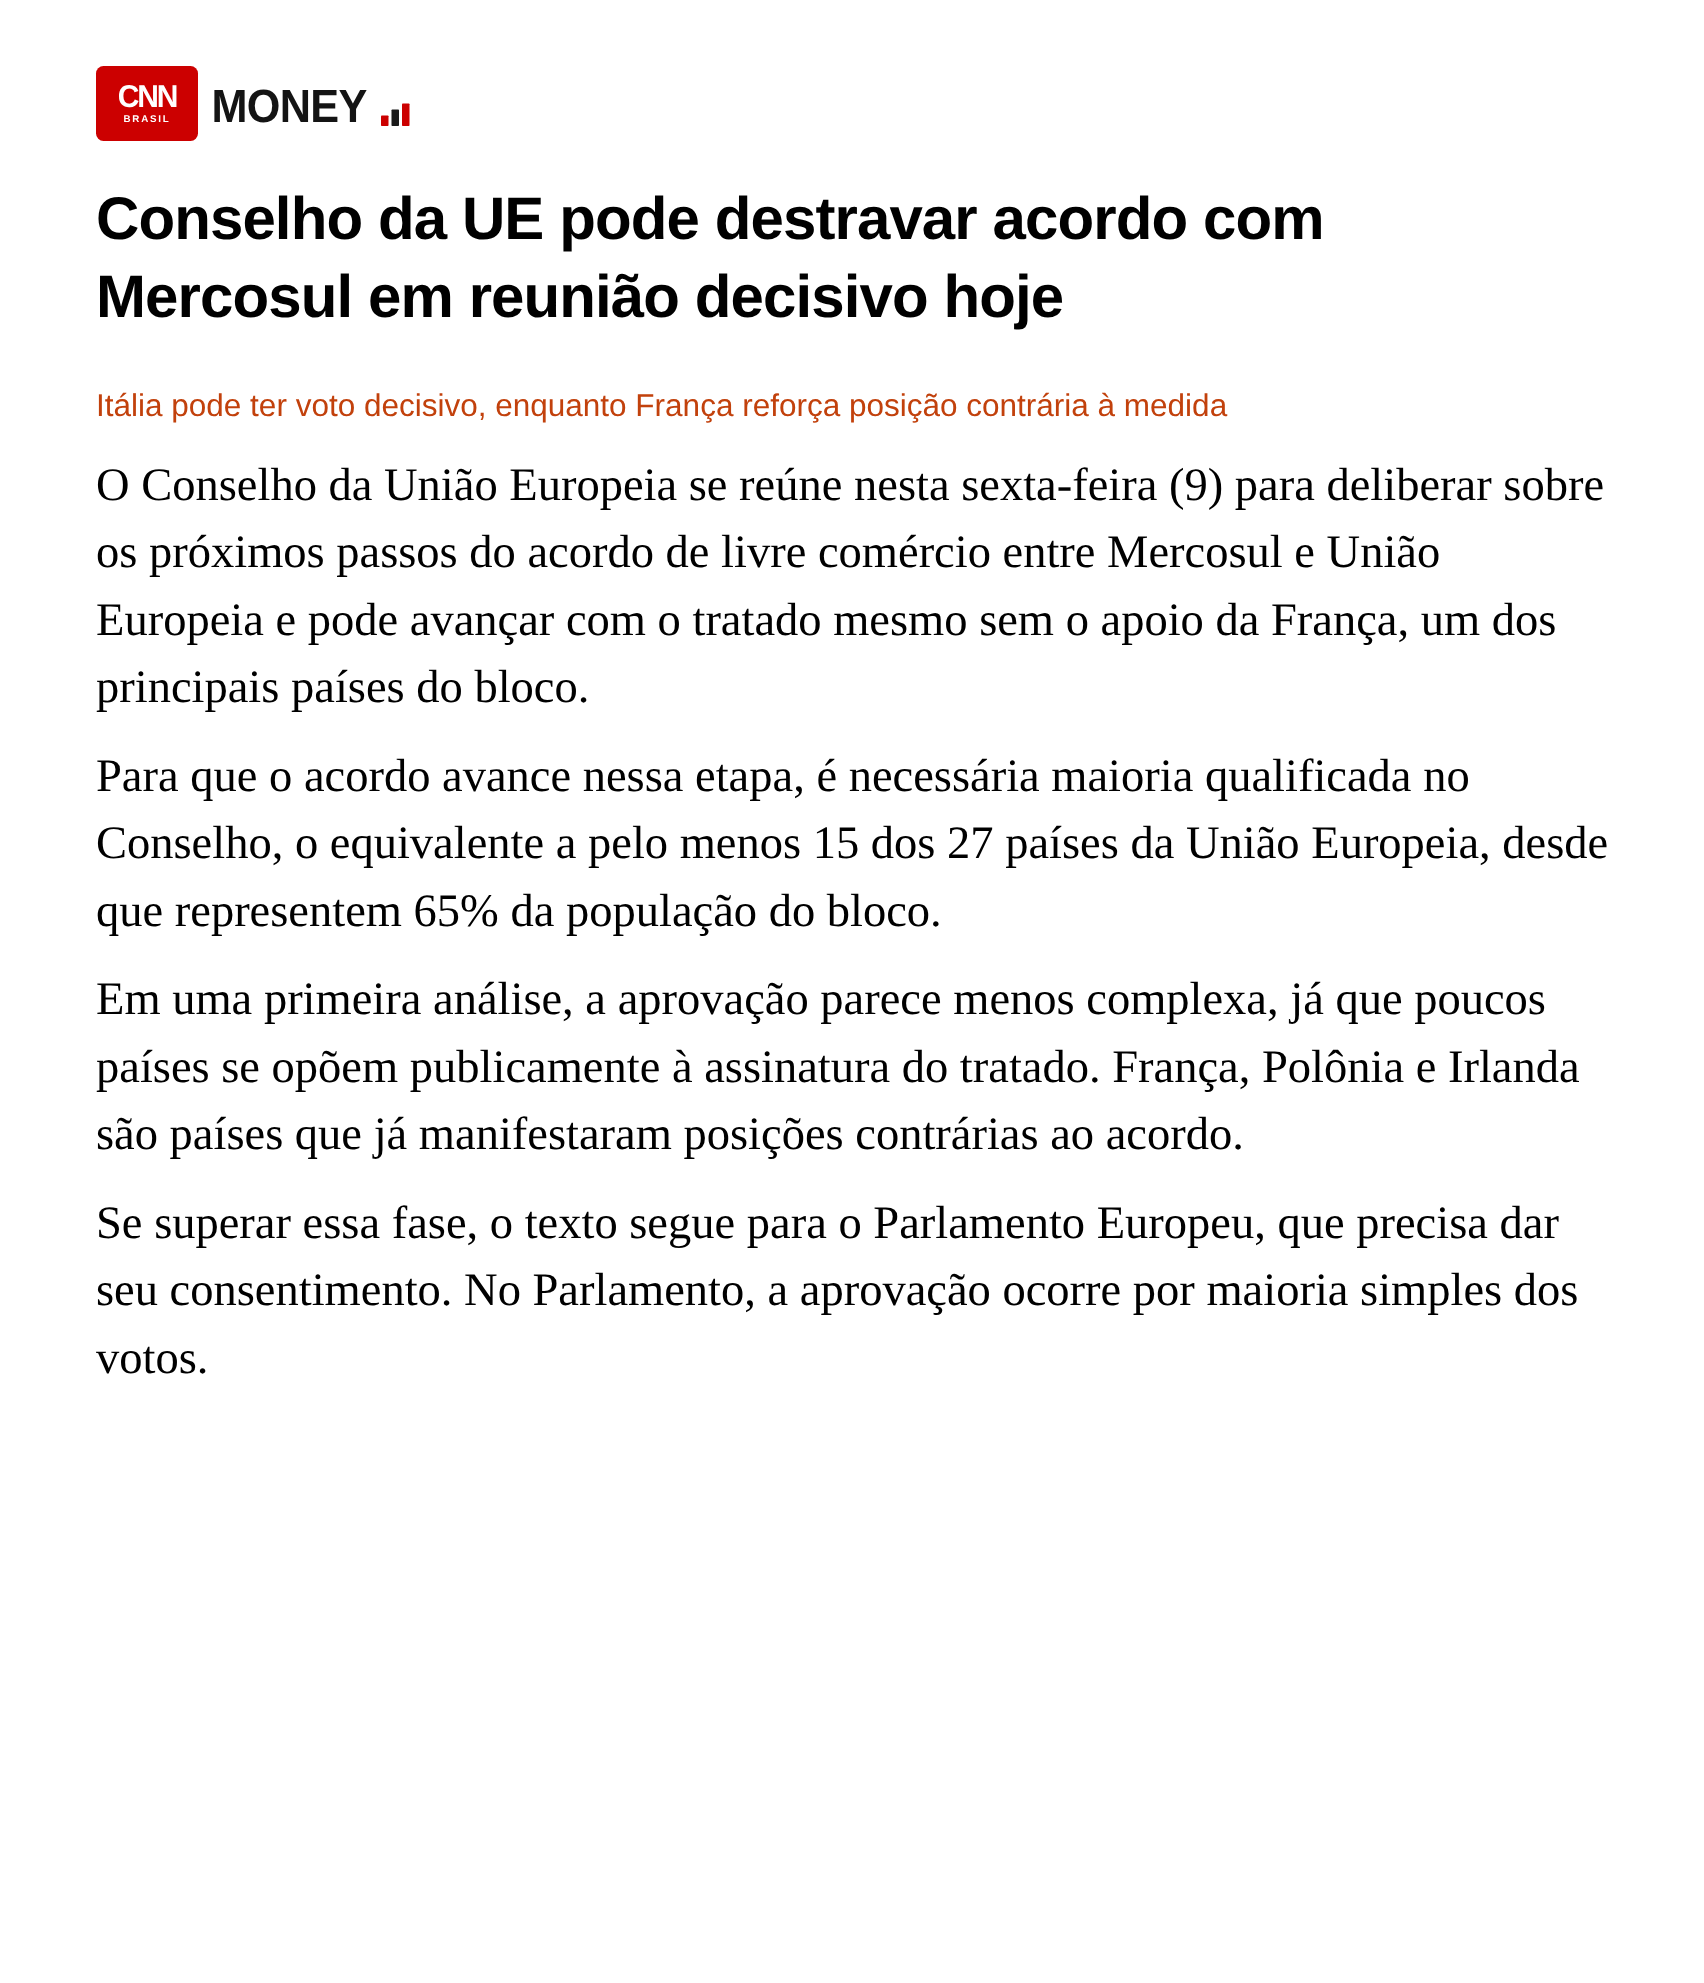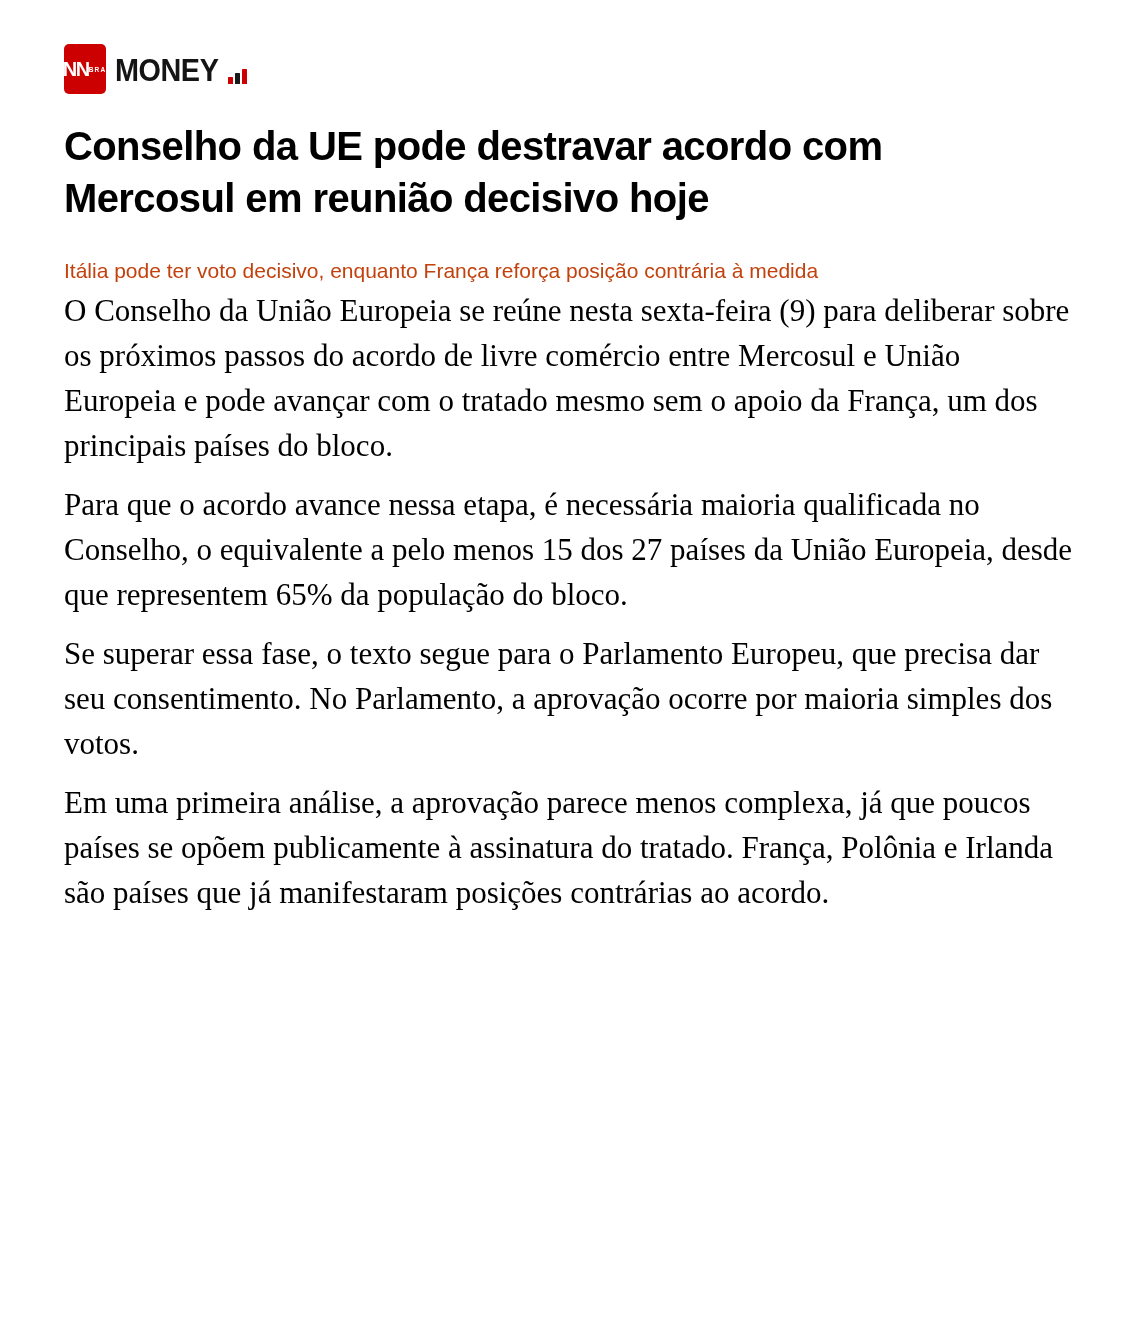--- a/index.html
+++ b/index.html
@@ -10,24 +10,24 @@
     background: #ffffff;
     overflow: hidden;
     box-sizing: border-box;
     padding: 44px 63px 0 64px;
     font-family: "Liberation Sans", sans-serif;
   }
 
   
   .brand-row { display: flex; align-items: center; height: 50px; }
   .cnn-box {
-    width: 42px; height: 50px;
+    width: 68px; height: 50px;
     background: var(--brand-red, #cc0000);
     border-radius: 5px;
-    display: flex; 
+    display: flex; flex-direction: column;
     align-items: center; justify-content: center;
     cursor: pointer;
   }
   .cnn-text {
     color: #ffffff;
     font-weight: 700;
     font-size: 20px;
     letter-spacing: -1.5px;
     line-height: 20px;
     transform: scaleY(1.05);
@@ -82,21 +82,21 @@
     color: #1a1a1a;
     font-weight: 700;
     text-decoration: underline;
     text-decoration-thickness: 1.5px;
     text-underline-offset: 3px;
     cursor: pointer;
   }
 
   
   .article-body {
-    margin-top: 4px;
+    margin-top: 16px;
     font-family: "Liberation Serif", serif;
     font-size: 31px;
     line-height: 45px;
     color: #000000;
     max-width: 1009px;
   }
   .article-body p { margin: 0 0 14px 0; }
   .inline-link {
     color: var(--link-color, #2b6dd8);
     text-decoration: underline;
@@ -126,17 +126,17 @@
   </header>
 
   <h1 class="headline">Conselho da UE pode destravar acordo com Mercosul em reunião decisivo hoje</h1>
 
   <p class="subtitle">Itália pode ter voto decisivo, enquanto França reforça posição contrária à medida</p>
 
 
   <div class="article-body">
     <p>O Conselho da União Europeia se reúne nesta sexta-feira (9) para deliberar sobre os próximos passos do acordo de livre comércio entre Mercosul e União Europeia e pode avançar com o tratado mesmo sem o apoio da França, um dos principais países do bloco.</p>
     <p>Para que o acordo avance nessa etapa, é necessária maioria qualificada no Conselho, o equivalente a pelo menos 15 dos 27 países da União Europeia, desde que representem 65% da população do bloco.</p>
+    <p>Em uma primeira análise, a aprovação parece menos complexa, já que poucos países se opõem publicamente à assinatura do tratado. França, Polônia e Irlanda são países que já manifestaram posições contrárias ao acordo.</p>
     <p>Se superar essa fase, o texto segue para o Parlamento Europeu, que precisa dar seu consentimento. No Parlamento, a aprovação ocorre por maioria simples dos votos.</p>
-    <p>Em uma primeira análise, a aprovação parece menos complexa, já que poucos países se opõem publicamente à assinatura do tratado. França, Polônia e Irlanda são países que já manifestaram posições contrárias ao acordo.</p>
   </div>
 
 </div>
 
 </body></html>

